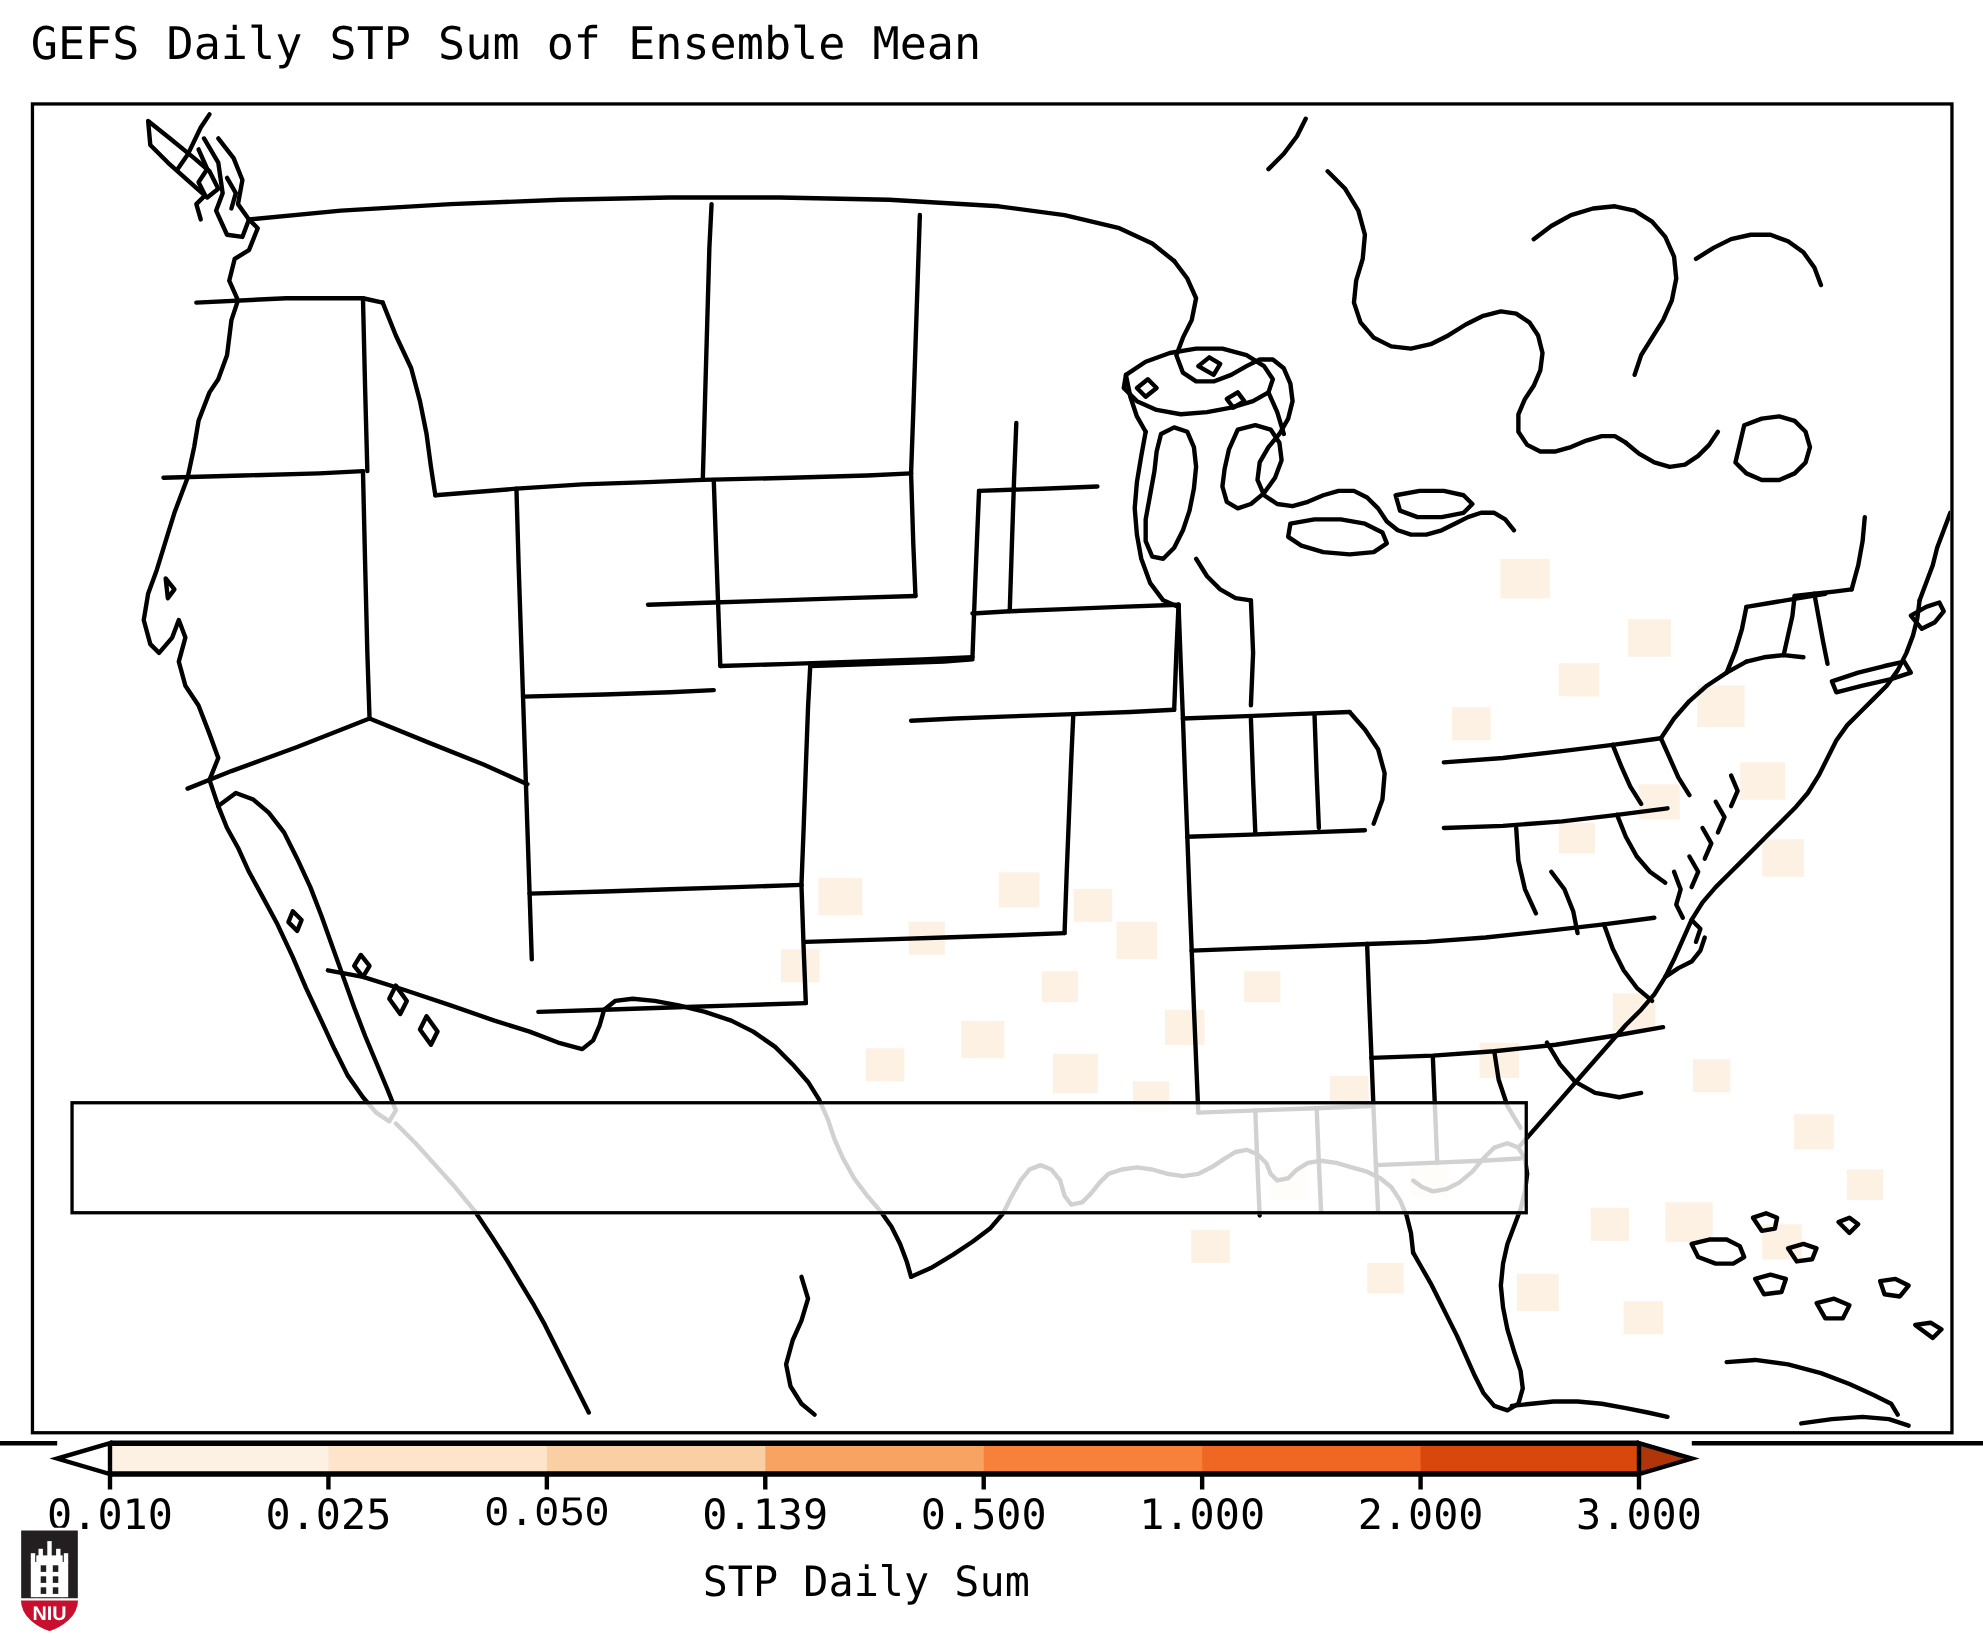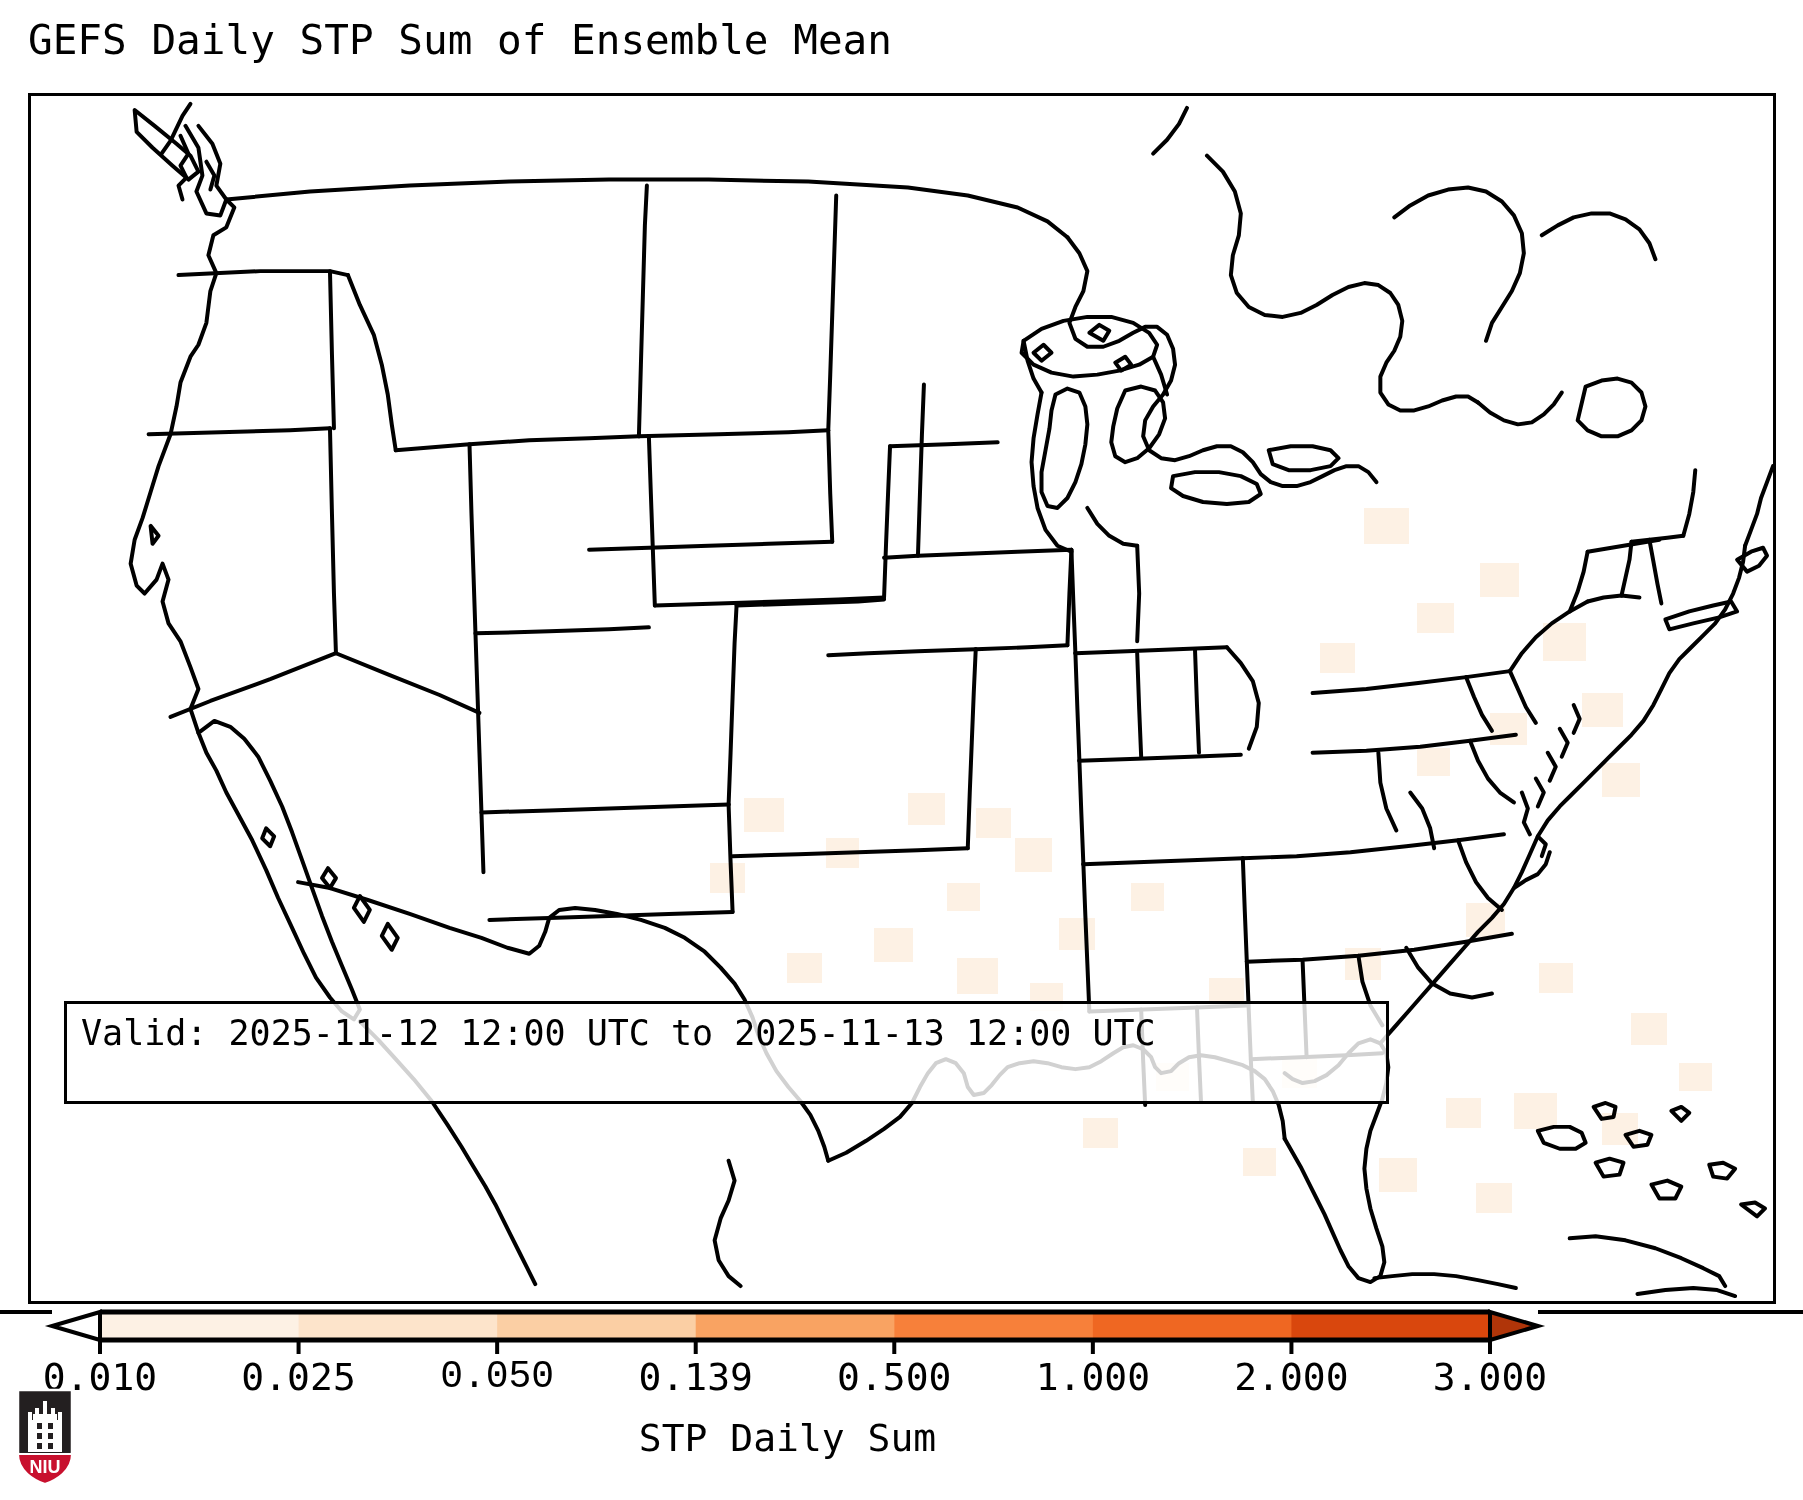--- a/index.html
+++ b/index.html
@@ -408,21 +408,20 @@
       <path d="M1060,414 L1070,430 L1082,442 L1096,450 L1110,452"></path>
       <path d="M1110,452 L1112,500 L1110,548"></path>
 
       <path d="M1014,298 L1010,320 L1006,344 L1004,368 L1006,392 L1010,414
                L1018,436 L1030,452 L1044,458"></path>
 
     </g>
   </svg>
 
   <div id="info-box">
-    <div class="info-line">Valid: 2025-11-12 12:00 UTC to 2025-11-13 12:00 UTC</div>
   </div>
 
 </div>
 
 <div id="colorbar-wrap">
   <svg id="cb-svg" width="1803" height="60" viewBox="0 0 1803 60">
     <g id="cb-bands">
         <rect x="100" y="12" width="199.17142857142858" height="28" fill="#fdf1e4"></rect>
         <rect x="298.57142857142856" y="12" width="199.17142857142858" height="28" fill="#fde4cb"></rect>
         <rect x="497.14285714285717" y="12" width="199.17142857142858" height="28" fill="#fbcfa4"></rect>

